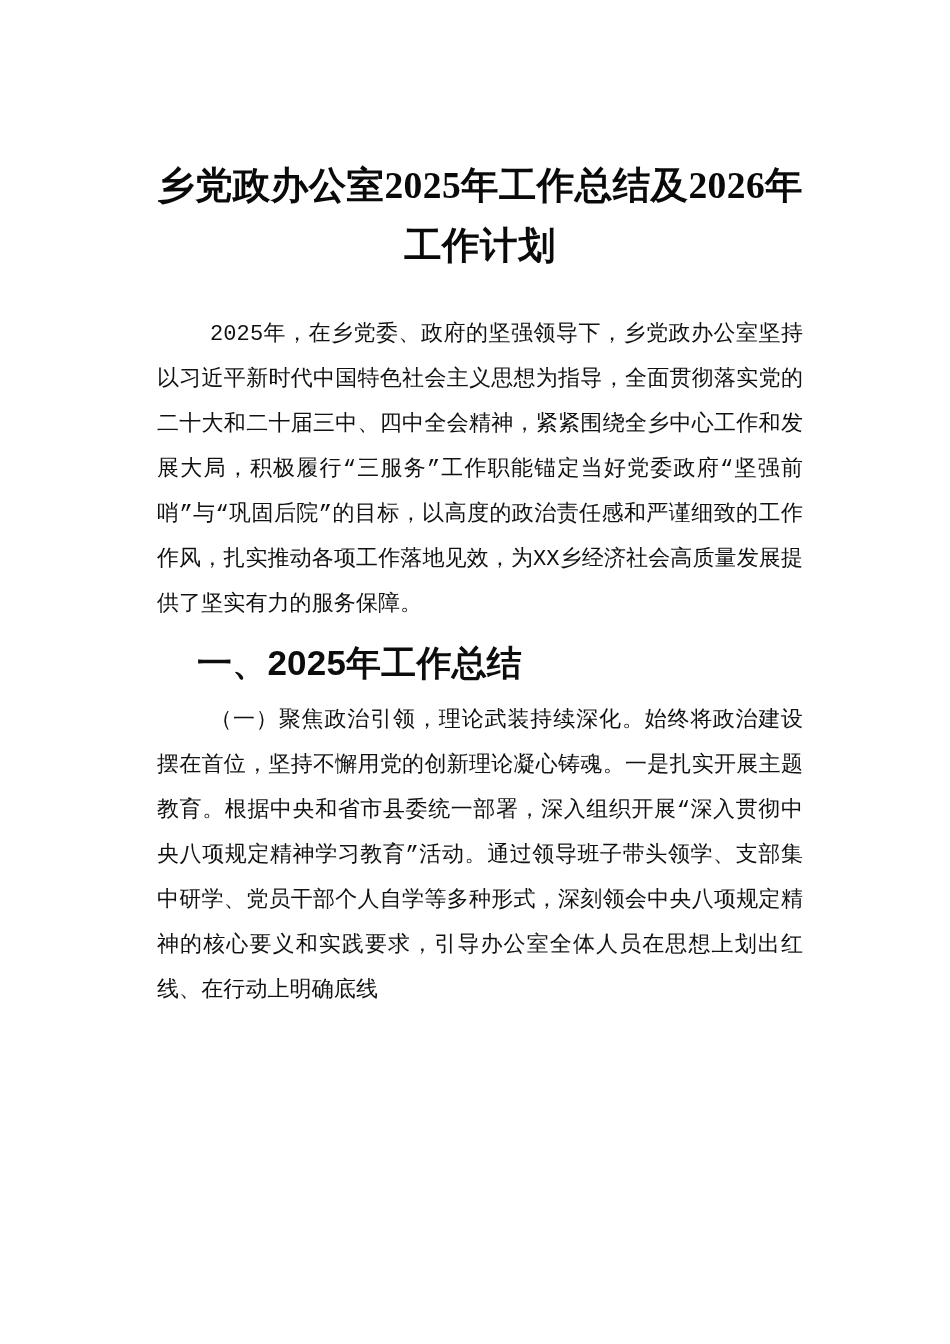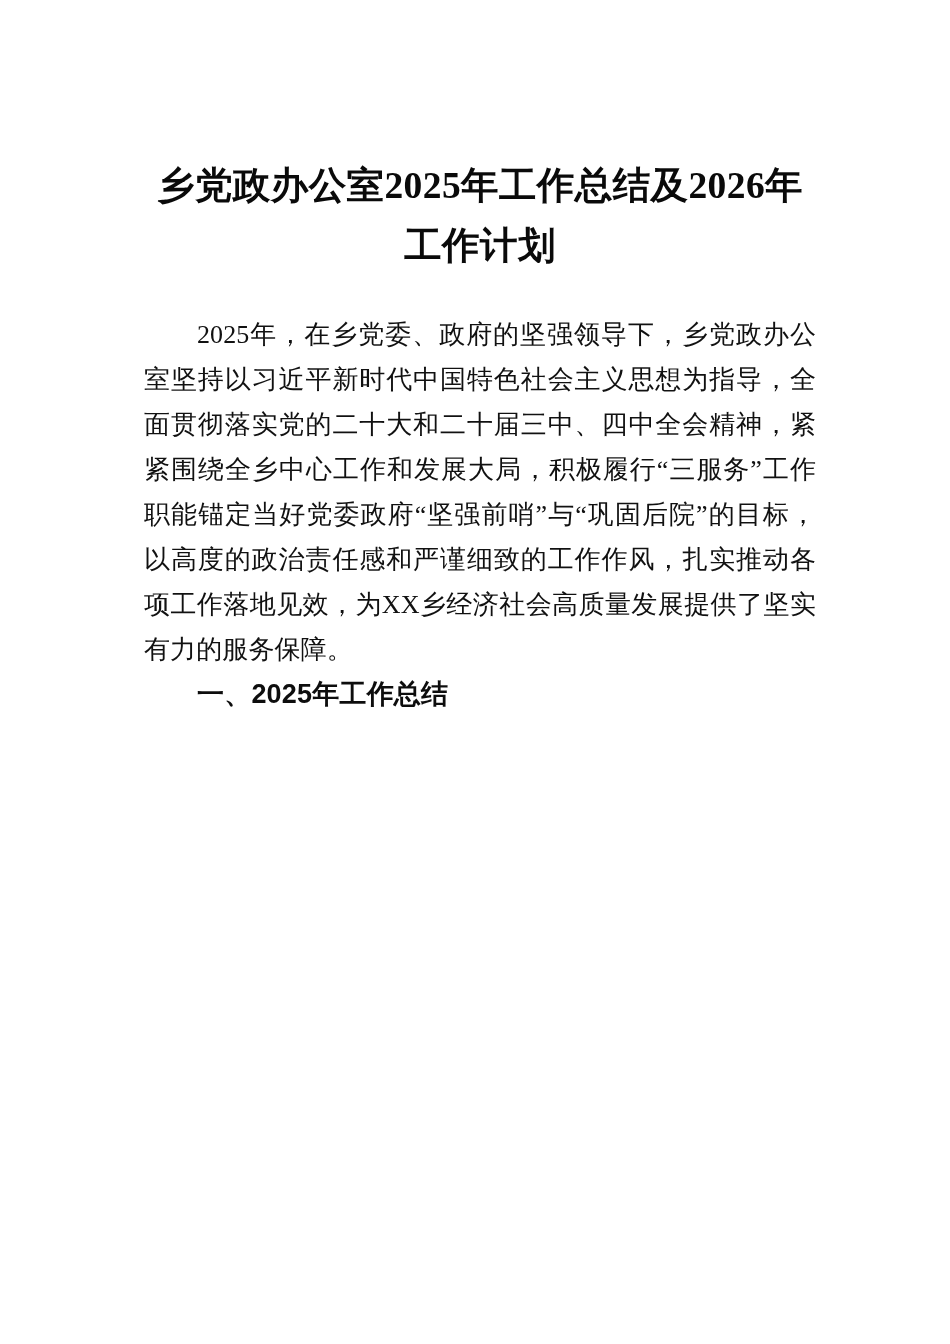--- a/index.html
+++ b/index.html
@@ -44,40 +44,40 @@
     letter-spacing: 0.4px;
     color: #0a0a0a;
   }
 
   
   .body-block {
     margin-top: 36px;
   }
 
   p.para {
-    margin: 0;
-    font-family: Liberation Serif, serif;
-    font-size: 26px;
+    margin: 13px;
+    font-family: Liberation Mono, monospace;
+    font-size: 22px;
     line-height: 45px;
     text-align: justify;
     text-justify: inter-ideograph;
     text-indent: 53px;
     letter-spacing: 0.1px;
     color: #111111;
   }
 
   
   p.para, .sub-lead {
     font-synthesis: none;
   }
 
   h2.section-heading {
     margin: 0;
     font-family: "Liberation Sans", "DejaVu Sans", sans-serif;
-    font-size: 27px;
+    font-size: 35px;
     font-weight: 600;
     line-height: 45px;
     text-indent: 53px;
     letter-spacing: 0.2px;
     color: #0d0d0d;
   }
 
   .sub-lead {
     font-weight: 600;
     letter-spacing: 0.3px;
@@ -91,16 +91,17 @@
 
     <h1 class="doc-title">乡党政办公室2025年工作总结及2026年工作计划</h1>
 
     <div class="body-block">
 
       <p class="para">2025年，在乡党委、政府的坚强领导下，乡党政办公室坚持以习近平新时代中国特色社会主义思想为指导，全面贯彻落实党的二十大和二十届三中、四中全会精神，紧紧围绕全乡中心工作和发展大局，积极履行“三服务”工作职能锚定当好党委政府“坚强前哨”与“巩固后院”的目标，以高度的政治责任感和严谨细致的工作作风，扎实推动各项工作落地见效，为XX乡经济社会高质量发展提供了坚实有力的服务保障。</p>
 
       <h2 class="section-heading">一、2025年工作总结</h2>
 
 
+      <p class="para"><span class="sub-lead">（一）聚焦政治引领，理论武装持续深化。</span><span>始终将政治建设摆在首位，坚持不懈用党的创新理论凝心铸魂。一是扎实开展主题教育。根据中央和省市县委统一部署，深入组织开展“深入贯彻中央八项规定精神学习教育”活动。通过领导班子带头领学、支部集中研学、党员干部个人自学等多种形式，深刻领会中央八项规定精神的核心要义和实践要求，引导办公室全体人员在思想上划出红线、在行动上明确底线</span></p>
 
     </div>
   </div>
 </div>
 
 </body></html>

